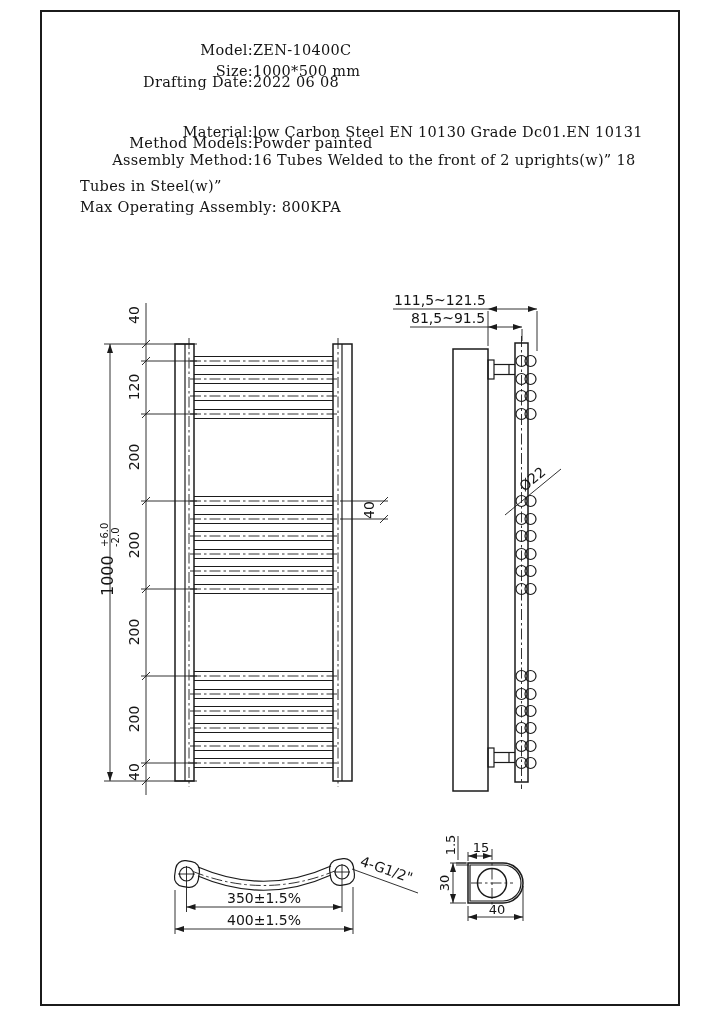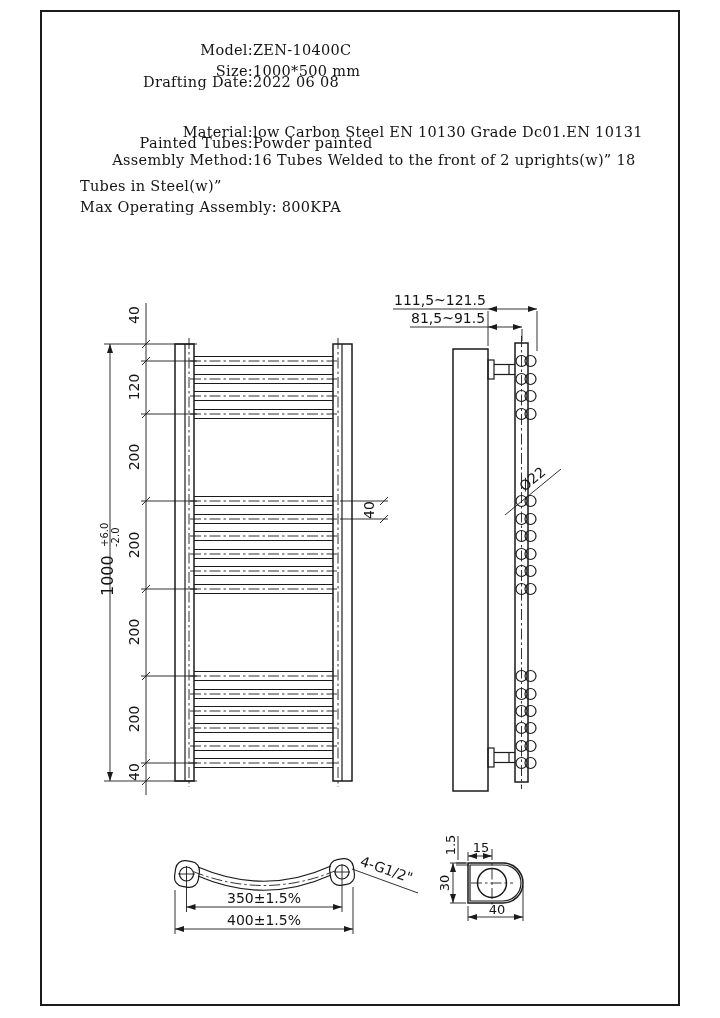--- a/index.html
+++ b/index.html
@@ -36,21 +36,21 @@
     <div class="spec-row" style="top:25px">
       <span class="spec-label">Size:</span><span>1000*500 mm</span>
     </div>
     <div class="spec-row" style="top:36px">
       <span class="spec-label">Drafting Date:</span><span>2022 06 08</span>
     </div>
     <div class="spec-row" style="top:86px">
       <span class="spec-label">Material:</span><span>low Carbon Steel  EN 10130 Grade Dc01.EN 10131</span>
     </div>
     <div class="spec-row" style="top:97px">
-      <span class="spec-label">Painted Tubes:</span><span>Powder painted</span>
+      <span class="spec-label">Method Models:</span><span>Powder painted</span>
     </div>
     <div class="spec-row" style="top:114px">
       <span class="spec-label">Assembly Method:</span><span>16 Tubes Welded to the front of 2 uprights(w)”  18</span>
     </div>
     <div class="spec-row" style="top:140px">
       <span>Tubes in Steel(w)”</span>
     </div>
     <div class="spec-row" style="top:161px">
       <span>Max Operating Assembly: 800KPA</span>
     </div>

